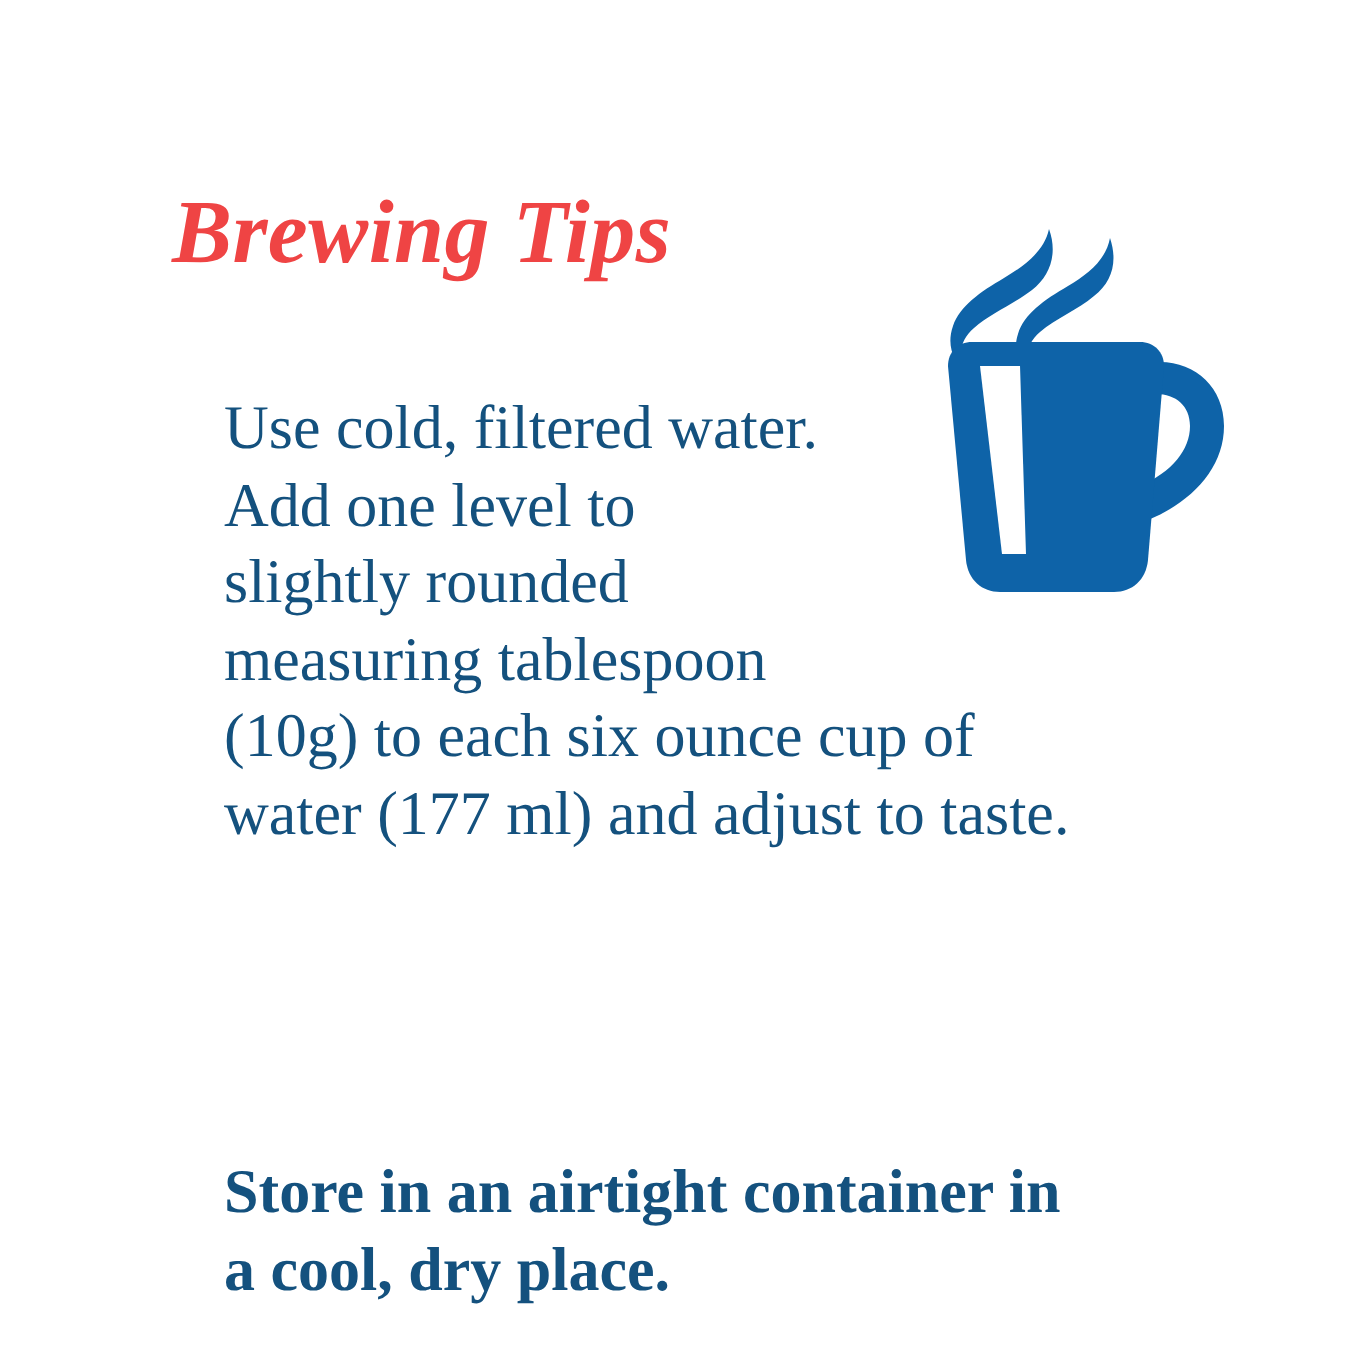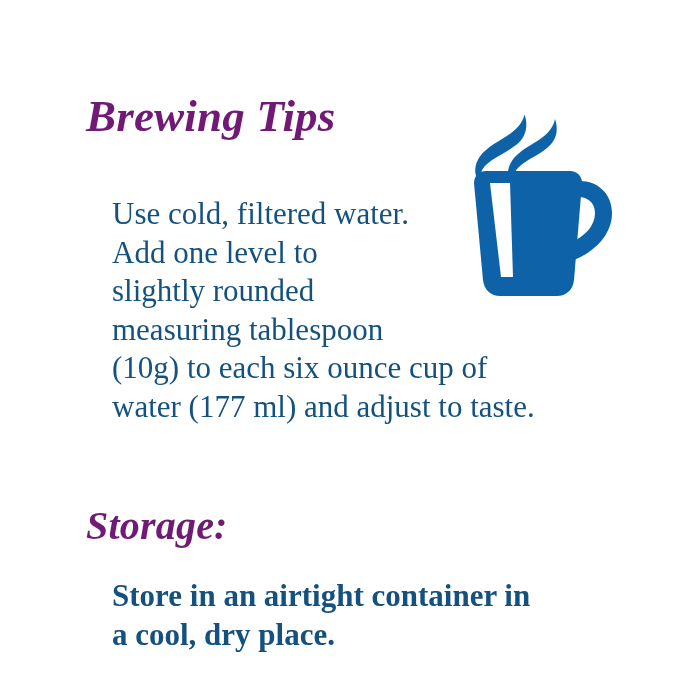--- a/index.html
+++ b/index.html
@@ -19,21 +19,21 @@
     height: 679px;
     background: #ffffff;
   }
 
   
   .heading {
     position: absolute;
     font-family: "Liberation Serif", "DejaVu Serif", serif;
     font-weight: bold;
     font-style: italic;
-    color: #701a75;
+    color: #ef4444;
     letter-spacing: 0.2px;
     white-space: nowrap;
     line-height: 1;
   }
   #brewing-title {
     left: 86px;
     top: 64px;
     font-size: 45px;
   }
   #storage-title {
@@ -135,18 +135,17 @@
                  C 29 186, 22 180, 21 170 Z" fill="#0e63a8"></path>
 
         <path d="M28 73
                  L 48 73
                  L 51 167
                  L 39 167 Z" fill="#ffffff"></path>
       </g>
     </svg>
   </div>
 
-  <h2 id="storage-title" class="heading">Storage:</h2>
 
   <p id="storage-body" class="body-text">Store in an airtight container in
 a cool, dry place.</p>
 
 </div>
 
 </body></html>

